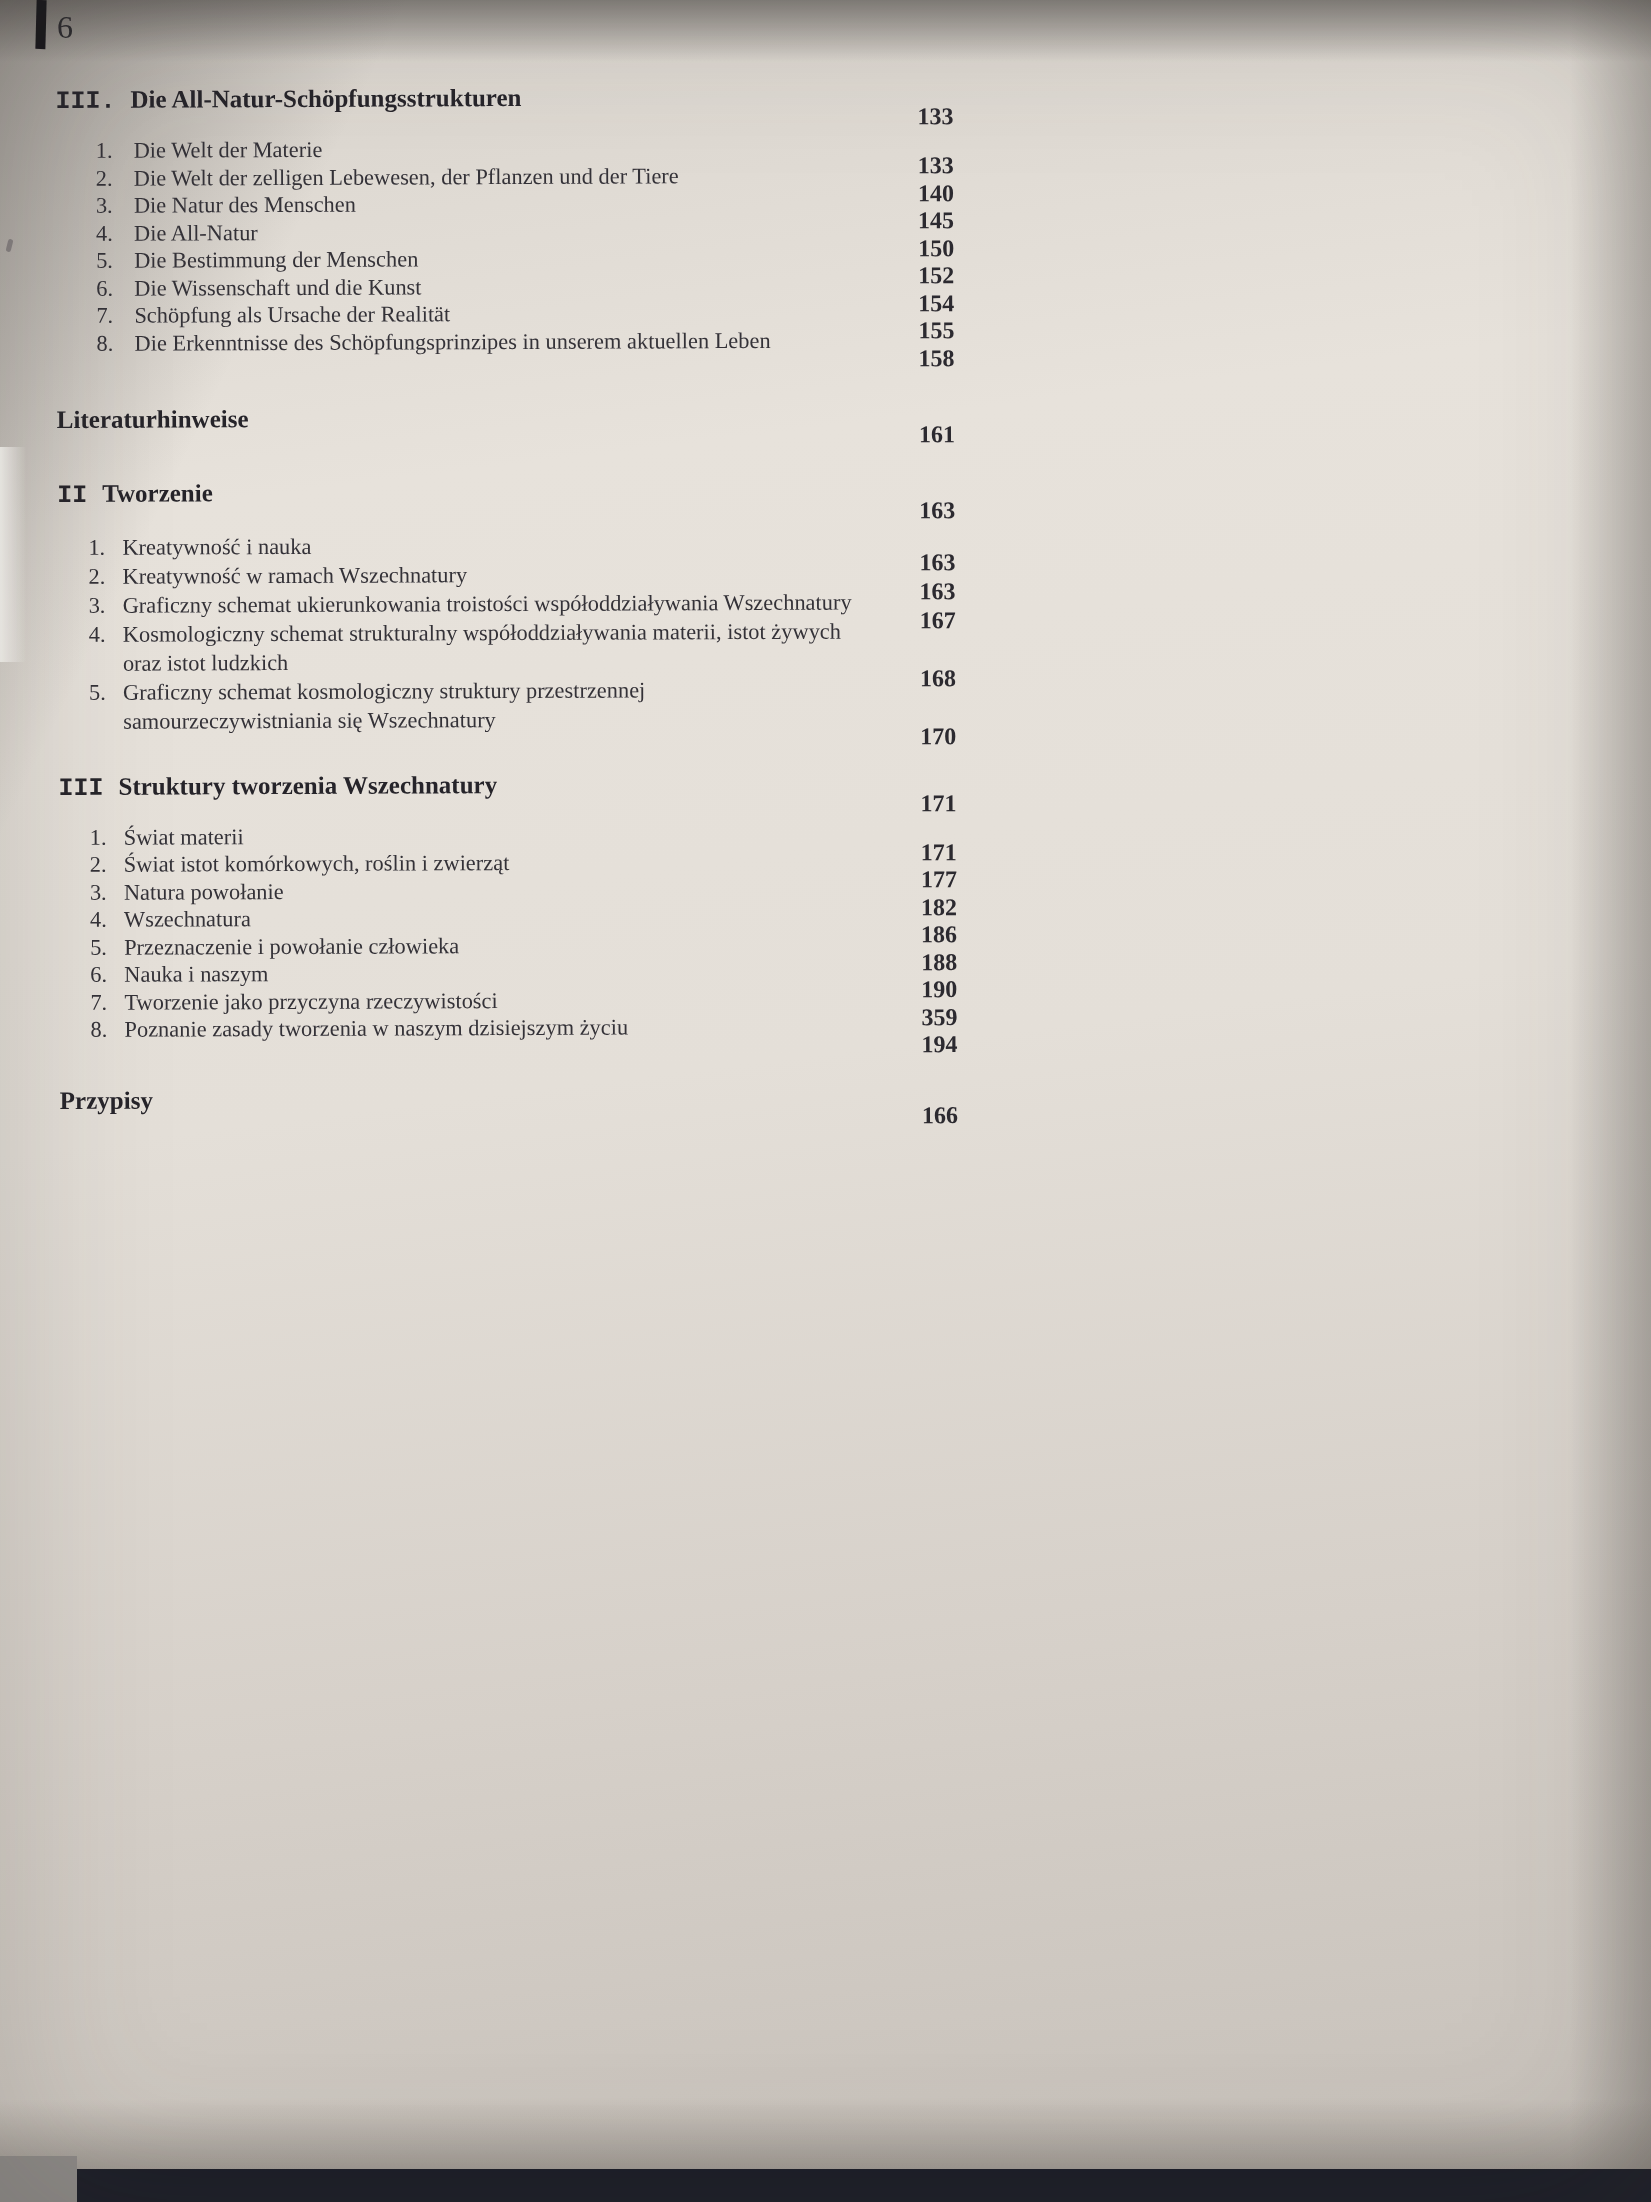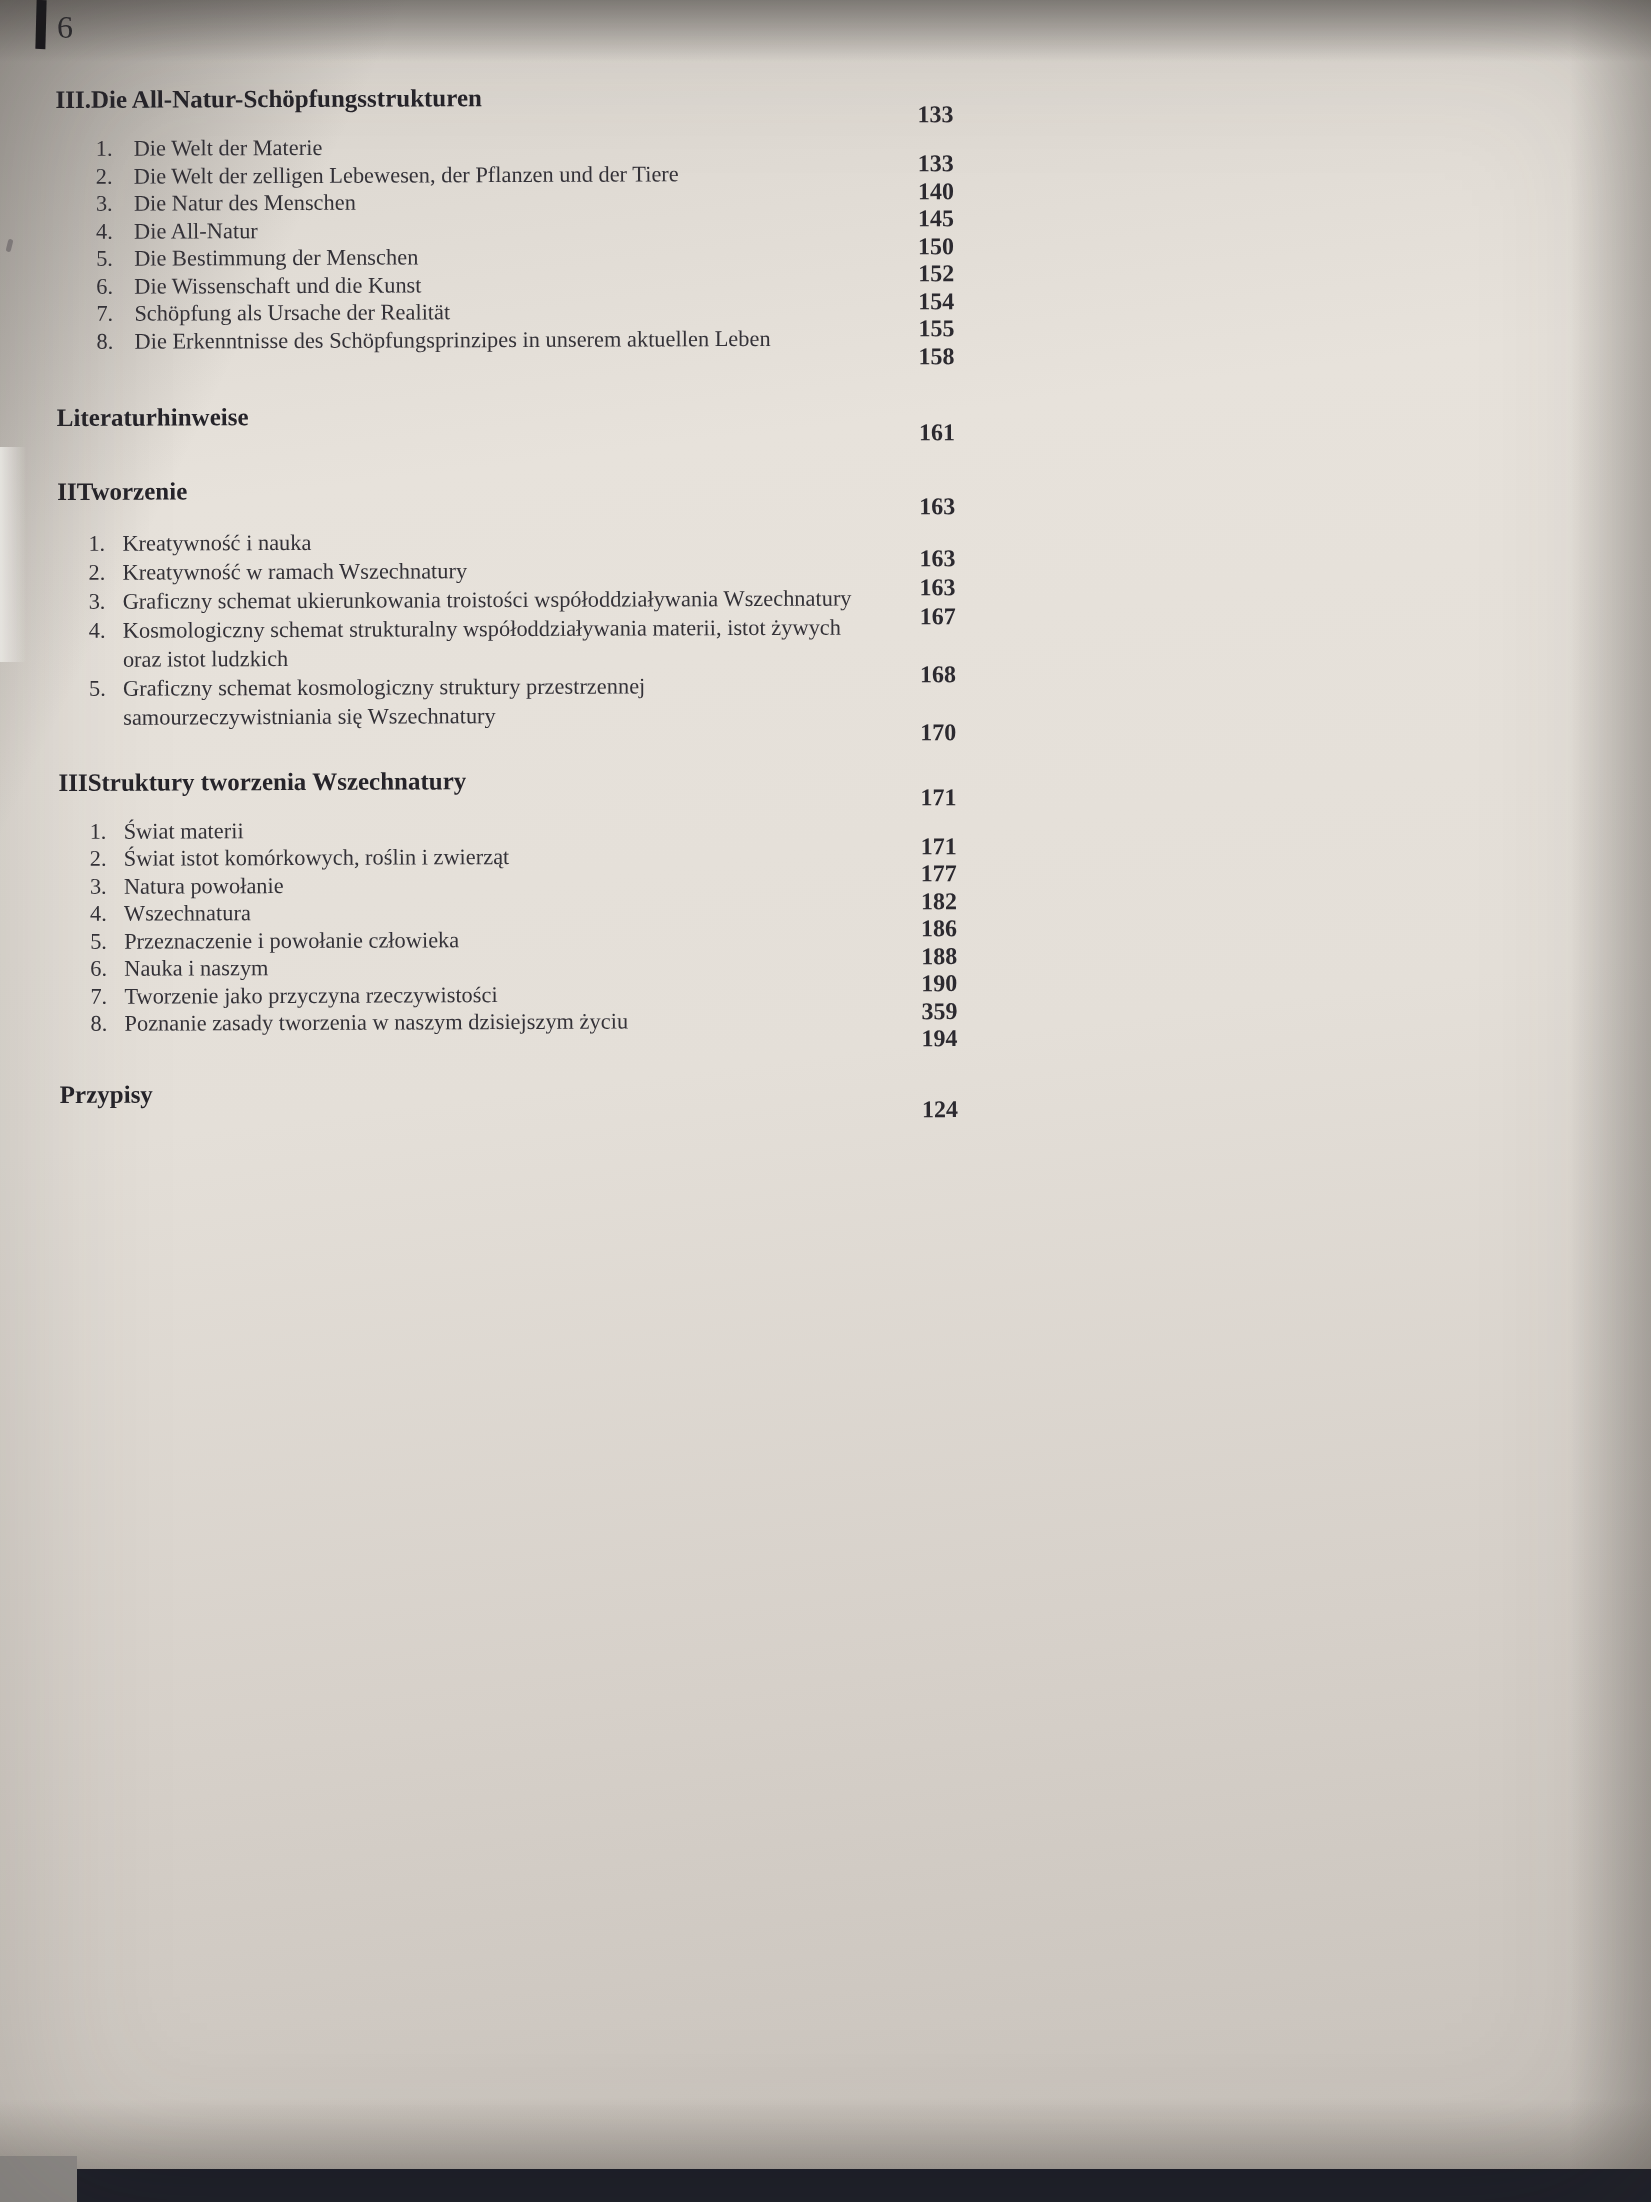--- a/index.html
+++ b/index.html
@@ -34,21 +34,21 @@
 
   .content{
     position:absolute;left:55px;top:0;width:898px;
     color:#343238;font-size:22.4px;
     transform:rotate(-0.25deg);transform-origin:0 0;
   }
   .pg{font-weight:bold;color:#2c2a30;font-size:24px;}
 
   .heading{position:relative;font-weight:bold;font-size:25px;color:#26242a;
     padding-right:93px;line-height:33px;}
-  .heading .hlabel{margin-right:0;}
+  .heading .hlabel{margin-right:15px;font-family:Liberation Mono, monospace;}
   .heading .pg{position:absolute;right:0;bottom:-19px;}
 
   .list{margin-top:19px;}
   .list.de{padding-left:40px;}
   .list.pl{padding-left:31px;}
   .row{position:relative;padding-right:93px;line-height:27.5px;}
   .list.pl .row{line-height:29px;}
   .list.pl.tight .row{line-height:27.5px;}
   .row .num{display:inline-block;width:38px;vertical-align:top;}
   .list.pl .row .num{width:34px;}
@@ -122,21 +122,21 @@
       <div class="row"><span class="num">3.</span><span class="txt">Natura powołanie</span><span class="pg">182</span></div>
       <div class="row"><span class="num">4.</span><span class="txt">Wszechnatura</span><span class="pg">186</span></div>
       <div class="row"><span class="num">5.</span><span class="txt">Przeznaczenie i powołanie człowieka</span><span class="pg">188</span></div>
       <div class="row"><span class="num">6.</span><span class="txt">Nauka i naszym</span><span class="pg">190</span></div>
       <div class="row"><span class="num">7.</span><span class="txt">Tworzenie jako przyczyna rzeczywistości</span><span class="pg">359</span></div>
       <div class="row"><span class="num">8.</span><span class="txt">Poznanie zasady tworzenia w naszym dzisiejszym życiu</span><span class="pg">194</span></div>
     </div>
 
     <div class="heading standalone sec-5">
       <span class="htitle">Przypisy</span>
-      <span class="pg">124</span>
+      <span class="pg">166</span>
     </div>
 
   </div>
 
   <div class="bottom-shadow"></div>
   <div class="bottom-band"></div>
   <div class="bottom-corner"></div>
   <div class="vignette"></div>
 
 </div>

